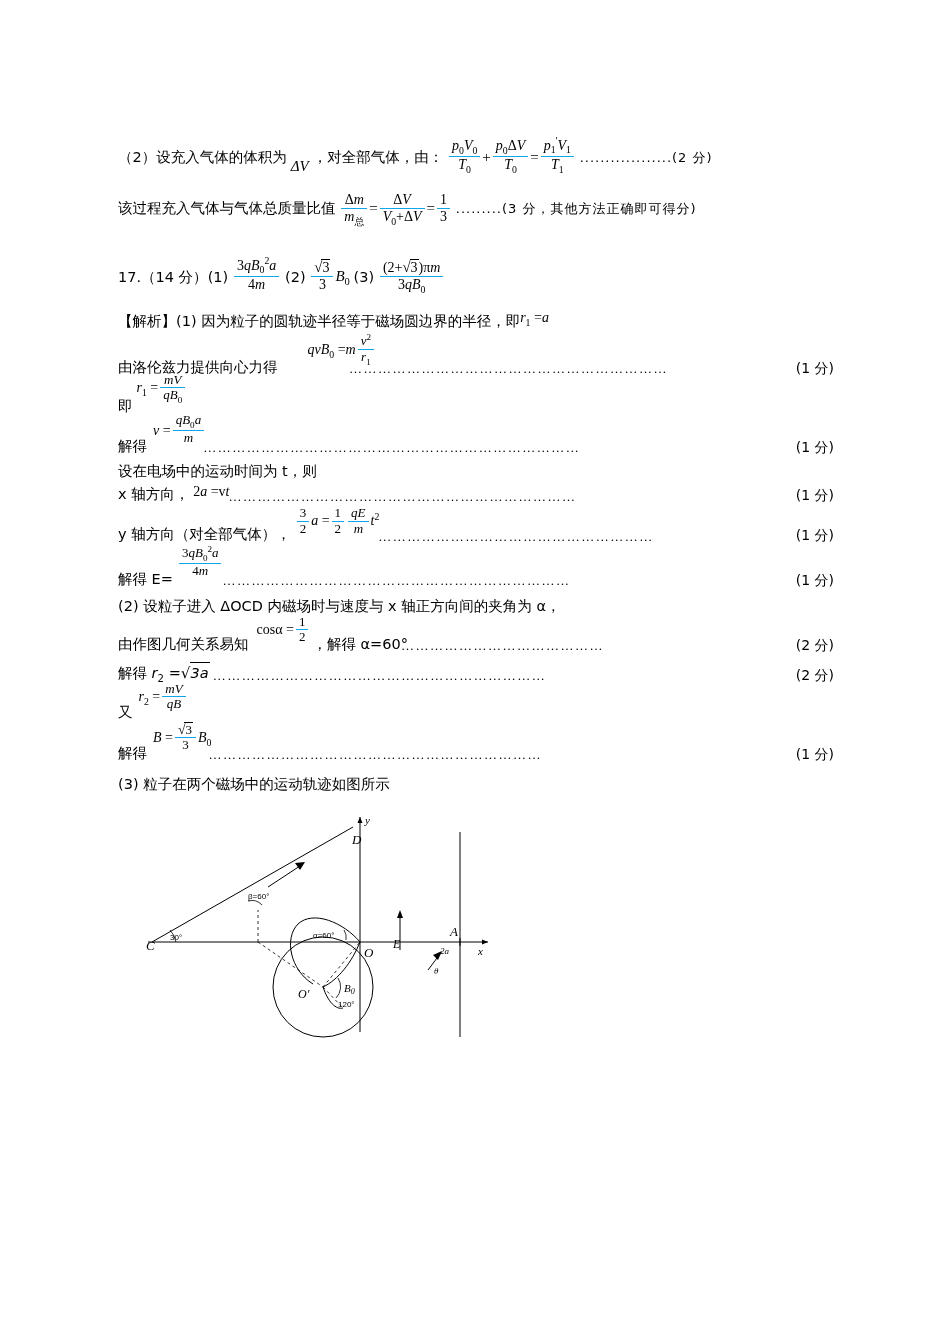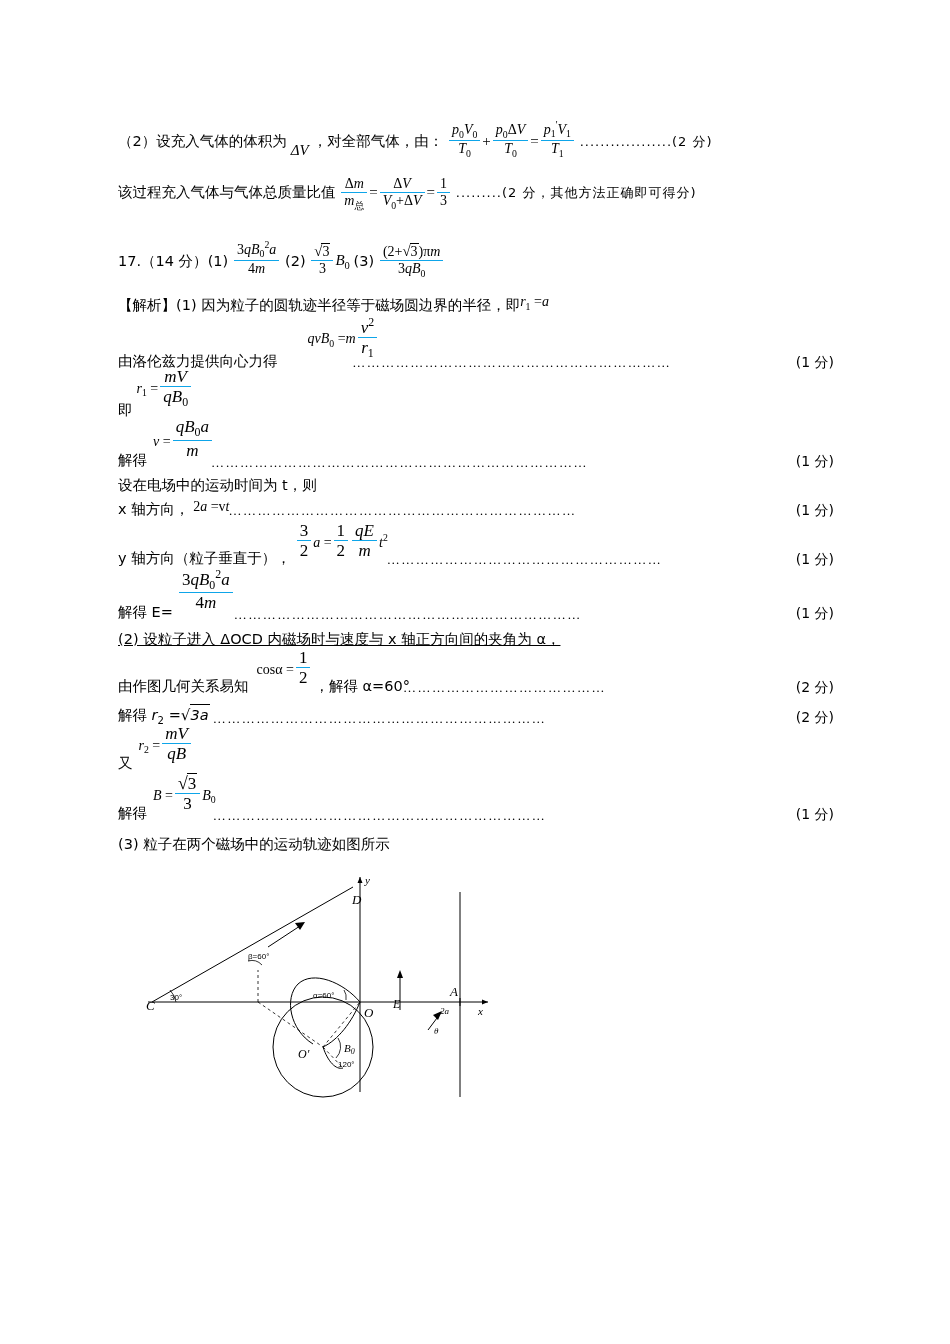--- a/index.html
+++ b/index.html
@@ -10,21 +10,21 @@
   body {
     width: 950px;
     height: 1344px;
     font-family: "Liberation Serif", serif;
     color: #000;
     position: relative;
     overflow: hidden;
   }
   .page {
     position: absolute;
-    left: 0; top: 0;
+    left: 0; top: 16px;
     width: 950px;
     height: 1012px;
     padding: 0;
   }
   .content {
     position: absolute;
     left: 118px;
     top: 120px;
     width: 716px;
   }
@@ -37,21 +37,21 @@
   }
   .cn { font-family: "DejaVu Sans", sans-serif; font-size: 14.5px; }
   .it { font-style: italic; font-family: "Liberation Serif", serif; }
   .dots { letter-spacing: 1px; font-size: 13px; }
 
   
   .frac {
     display: inline-block;
     vertical-align: -0.55em;
     text-align: center;
-    font-size: 17px;
+    font-size: 13px;
     line-height: 1.12;
     margin: 0 2px;
     font-family: "Liberation Serif", serif;
   }
   .frac > .num { display: block; padding: 0 3px; }
   .frac > .den { display: block; border-top: 1px solid #0ea5e9; padding: 0 3px; }
   .frac.big { font-size: 14px; }
   sub { font-size: 0.7em; }
   sup { font-size: 0.7em; }
   .sqrt {
@@ -91,21 +91,21 @@
 
     <div class="line" style="margin-top:0">
       <span class="cn">（2）设充入气体的体积为</span><span class="it" style="display:inline-block;position:relative;top:9px;font-size:15px;padding:0 4px;">Δ<span style="font-style:italic">V</span></span><span class="cn">，对全部气体，由：</span><span style="font-size:15px;">
         <span class="frac big"><span class="num"><i>p</i><sub>0</sub><i>V</i><sub>0</sub></span><span class="den"><i>T</i><sub>0</sub></span></span>+<span class="frac big"><span class="num"><i>p</i><sub>0</sub>Δ<i>V</i></span><span class="den"><i>T</i><sub>0</sub></span></span>=<span class="frac big"><span class="num"><i>p</i><sub>1</sub><sup>'</sup><i>V</i><sub>1</sub></span><span class="den"><i>T</i><sub>1</sub></span></span>
       </span><span class="dots cn">..................(2 分)</span>
     </div>
 
     <div class="line" style="margin-top:16px;">
       <span class="cn">该过程充入气体与气体总质量比值</span><span style="font-size:15px;">
         <span class="frac big"><span class="num">Δ<i>m</i></span><span class="den"><i>m</i><sub>总</sub></span></span>=<span class="frac big"><span class="num">Δ<i>V</i></span><span class="den"><i>V</i><sub>0</sub>+Δ<i>V</i></span></span>=<span class="frac big"><span class="num">1</span><span class="den">3</span></span>
-      </span><span class="dots cn">.........(2 分，其他方法正确即可得分)</span>
+      </span><span class="dots cn">.........(3 分，其他方法正确即可得分)</span>
     </div>
 
     <div class="line" style="margin-top:28px;">
       <span class="cn">17.（14 分）</span><span class="cn">(1)</span>
       <span style="font-size:15px;">
         <span class="frac big"><span class="num">3<i>qB</i><sub>0</sub><sup>2</sup><i>a</i></span><span class="den">4<i>m</i></span></span>
       </span>
       <span class="cn">(2)</span>
       <span style="font-size:15px;">
         <span class="frac big"><span class="num"><span class="radical">√</span><span class="sqrt">3</span></span><span class="den">3</span></span><i>B</i><sub>0</sub>
@@ -144,34 +144,34 @@
     </div>
 
     <div class="row line" style="margin-top:2px;">
       <span class="cn">x 轴方向，</span>
       <span style="font-size:14px;position:relative;top:-4px;left:4px;">2<i>a</i> =v<i>t</i></span>
       <span class="dotfill">………………………………………………………………</span>
       <span class="tail">(1 分)</span>
     </div>
 
     <div class="row line" style="margin-top:10px;">
-      <span class="cn">y 轴方向（粒子垂直于），</span>
+      <span class="cn">y 轴方向（对全部气体），</span>
       <span style="font-size:14px;position:relative;top:-10px;left:4px;"><span class="frac"><span class="num">3</span><span class="den">2</span></span><i>a</i> =<span class="frac"><span class="num">1</span><span class="den">2</span></span><span class="frac"><span class="num"><i>qE</i></span><span class="den"><i>m</i></span></span><i>t</i><sup>2</sup></span>
       <span class="dotfill">…………………………………………………</span>
       <span class="tail">(1 分)</span>
     </div>
 
     <div class="row line" style="margin-top:10px;">
       <span class="cn">解得 E=</span>
       <span style="font-size:14px;position:relative;top:-12px;left:4px;"><span class="frac"><span class="num">3<i>qB</i><sub>0</sub><sup>2</sup><i>a</i></span><span class="den">4<i>m</i></span></span></span>
       <span class="dotfill">………………………………………………………………</span>
       <span class="tail">(1 分)</span>
     </div>
 
-    <div class="line" style="margin-top:4px;text-decoration:underline;">
+    <div class="line" style="margin-top:4px;">
       <span class="cn">(2) 设粒子进入 ΔOCD 内磁场时与速度与 x 轴正方向间的夹角为 α，</span>
     </div>
 
     <div class="row line" style="margin-top:8px;">
       <span class="cn">由作图几何关系易知</span>
       <span style="font-size:14px;position:relative;top:-11px;left:8px;">cosα =<span class="frac"><span class="num">1</span><span class="den">2</span></span></span>
       <span class="cn" style="position:relative;left:10px;">，解得 α=60°</span>
       <span class="dotfill">……………………………………</span>
       <span class="tail">(2 分)</span>
     </div>

